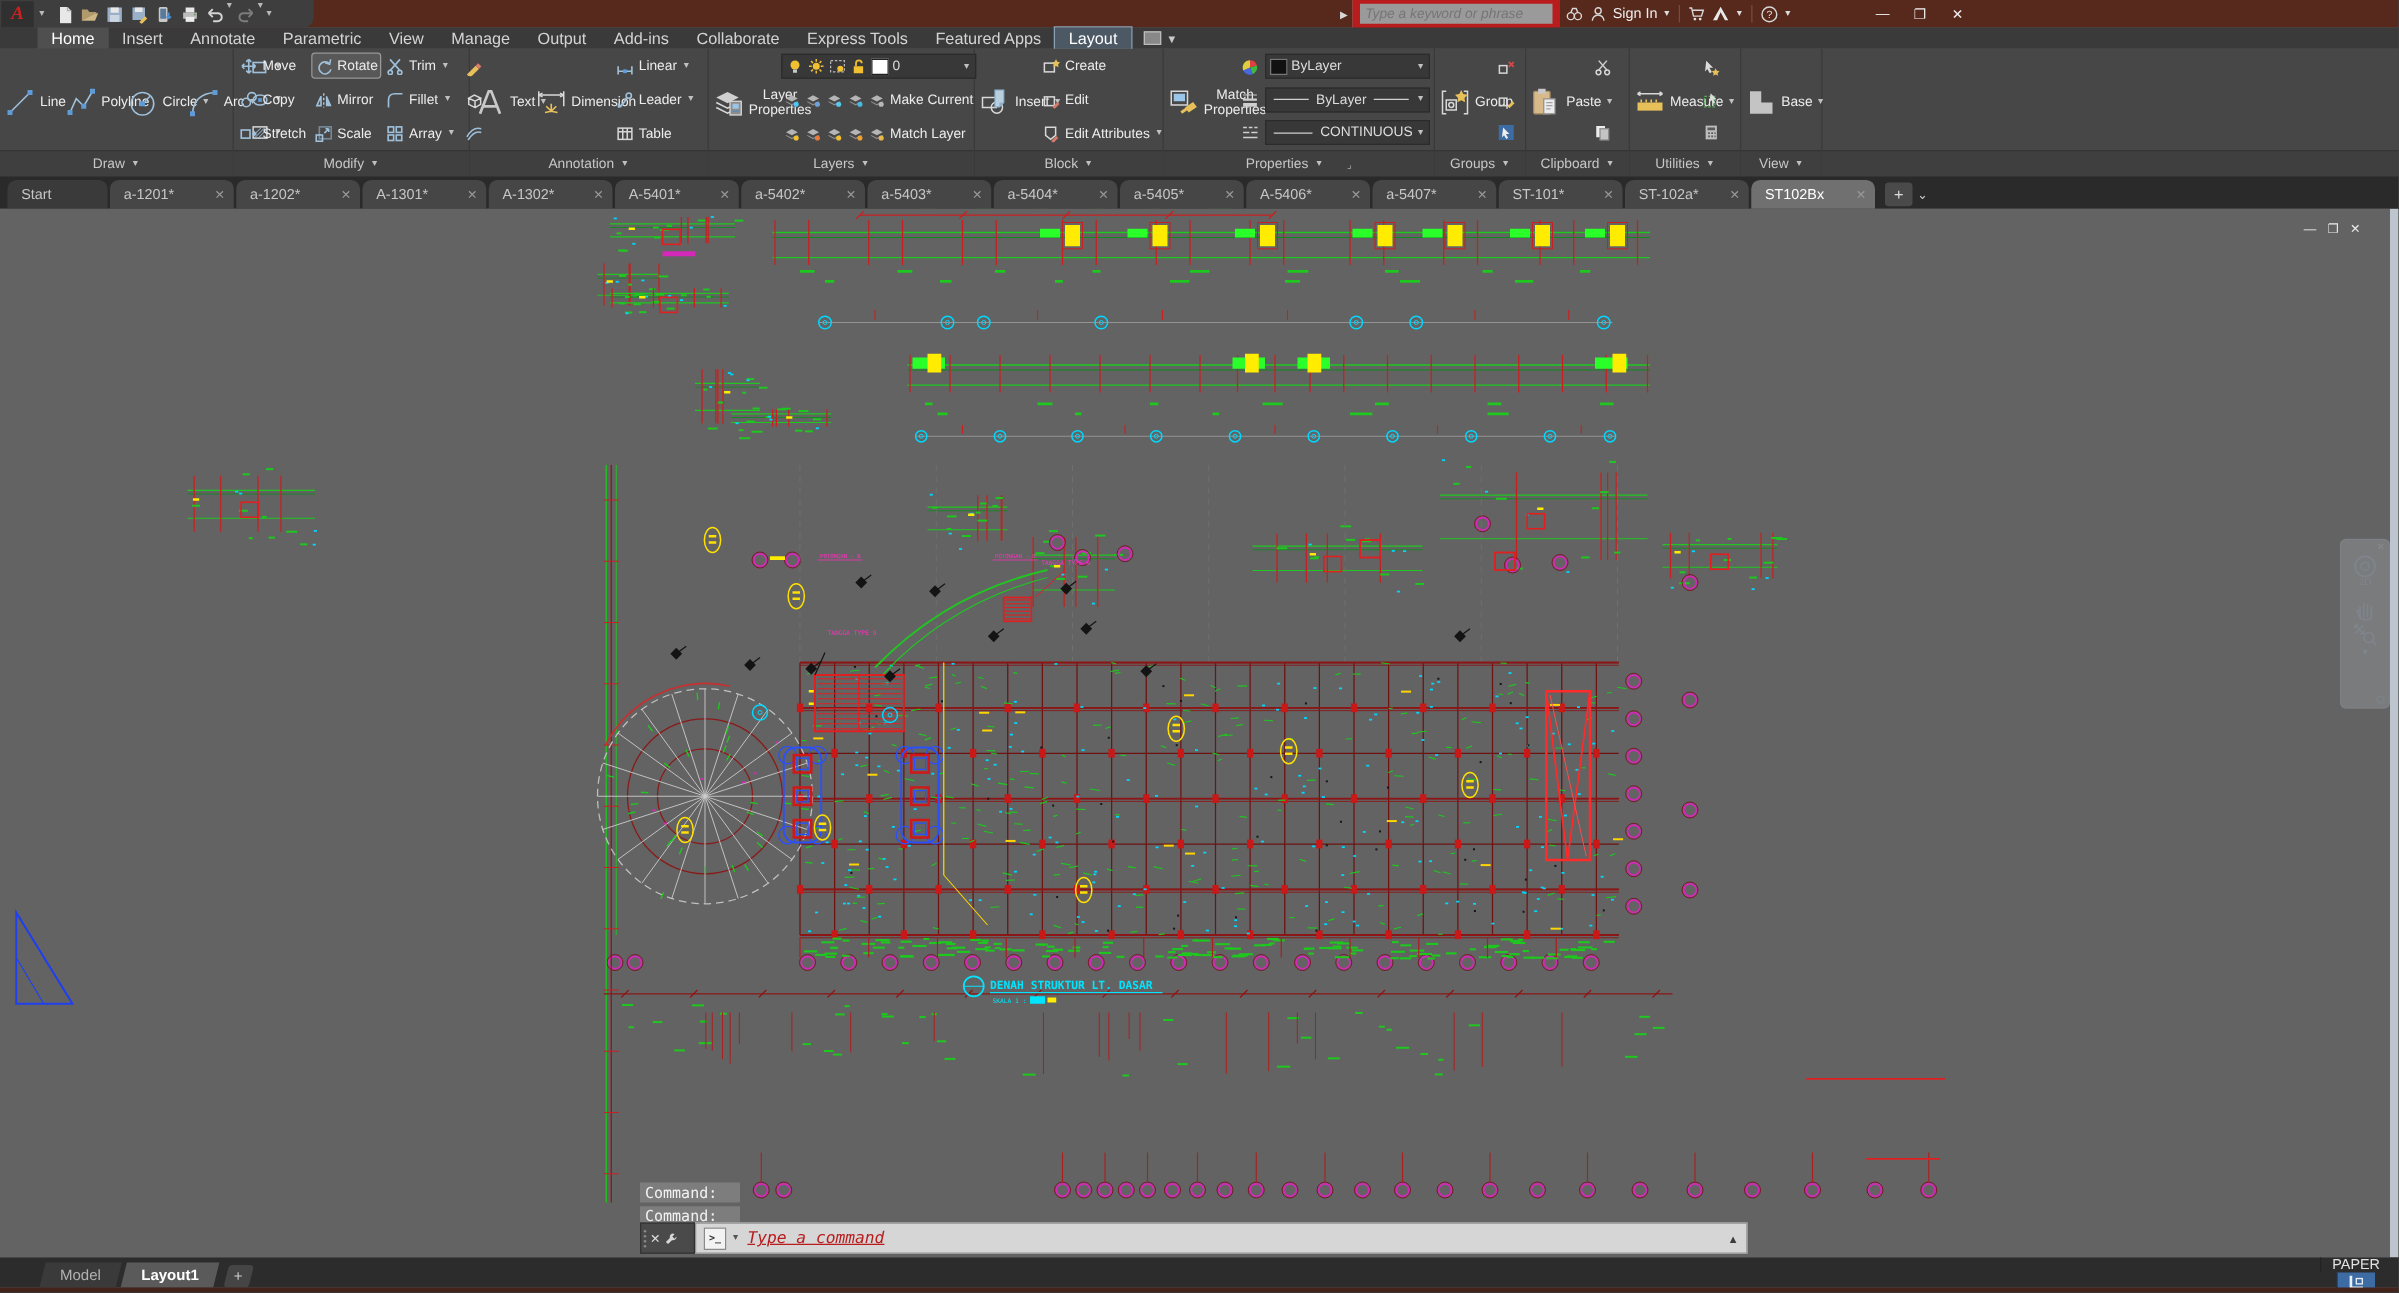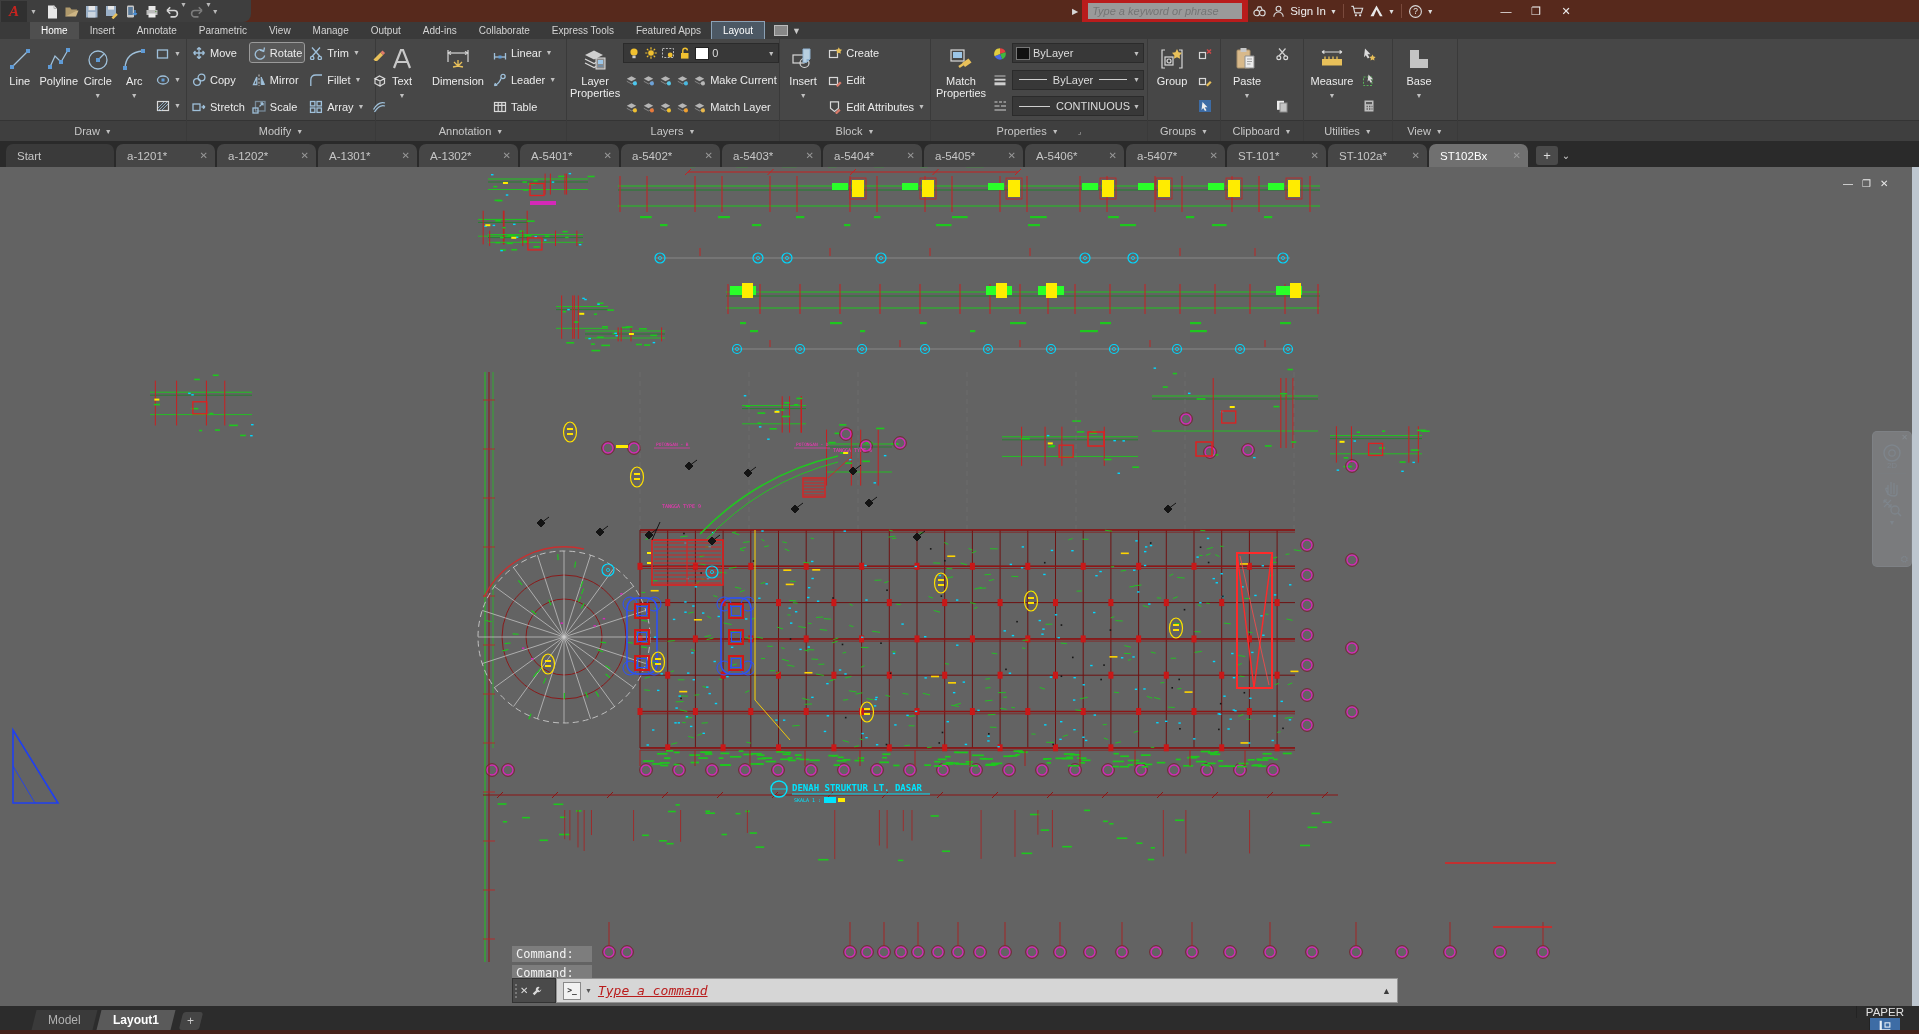--- a/index.html
+++ b/index.html
@@ -22,33 +22,33 @@
   .icsearch{width:146px;height:16px;background:#9a9a9a;border:6px solid #b91c1c;
        font:italic 11px "Liberation Sans",sans-serif;color:#3c3c3c;padding:0 4px;}
   .icsep{width:1px;height:14px;background:#7a4a3c;margin:0 2px;}
   .iclabel{color:#eee;font-size:11.5px;}
   .icdd{color:#ddd;font-size:7px;}
   .winbtns{position:absolute;left:1496px;top:0;height:22px;display:flex;align-items:center;gap:10px;}
   .winbtn{width:20px;height:18px;display:flex;align-items:center;justify-content:center;color:#eee;font-size:11px;}
   
   .tabrow{position:absolute;top:22px;left:0;width:100%;height:17px;background:#3a3a3a;
        display:flex;align-items:stretch;padding-left:30px;box-sizing:border-box;}
-  .rtab{display:flex;align-items:center;padding:0 11px;font-size:10px;color:#d4d4d4;}
+  .rtab{display:flex;align-items:center;padding:0 11px;font-size:13px;color:#d4d4d4;}
   .rtab.active{background:#4f4f4f;color:#fff;}
   .rtab.ctxhl{background:#4c5864;outline:1px solid #8ba1b5;color:#fff;}
   .rtoggle{display:flex;align-items:center;gap:4px;margin-left:10px;color:#c9c9c9;font-size:9px;}
   .rtoggle .box{width:12px;height:9px;border:1px solid #bbb;background:#888;}
   
   .ribbonzone{position:absolute;top:39px;left:0;width:100%;height:102px;background:#474747;display:flex;}
   .panelwrap{display:flex;flex-direction:column;border-right:1px solid #3a3a3a;flex:0 0 auto;}
   .pbody{height:82px;display:flex;align-items:stretch;padding:2px 3px;gap:3px;box-sizing:border-box;}
   .plabel{height:20px;background:#3f3f3f;border-top:1px solid #343434;color:#c7c7c7;font-size:11px;
        display:flex;align-items:center;justify-content:center;gap:5px;}
   .plabel .dd,.dd{font-size:7px;color:#c0c0c0;}
-  .bigbtn{width:46px;display:flex;flex-direction:column;align-items:center;padding-top:5px;
+  .bigbtn{width:46px;display:flex;flex-direction:row;align-items:center;padding-top:5px;
        color:#ececec;font-size:11px;line-height:12px;text-align:center;gap:3px;border-radius:2px;}
   .colstack{display:flex;flex-direction:column;justify-content:space-between;padding:2px 0;}
   .smb{display:flex;align-items:center;gap:4px;height:19px;font-size:11px;color:#ececec;white-space:nowrap;padding:0 2px;border-radius:2px;}
   .smb.hl{background:#585858;outline:1px solid #9a9a9a;}
   .iconcol{display:flex;flex-direction:column;justify-content:space-between;padding:3px 0;}
   .combo{height:18px;background:#383838;border:1px solid #2b2b2b;display:flex;align-items:center;
        font-size:11px;color:#ddd;padding:0 3px;gap:3px;}
   .combo .flex{flex:1;}
   .swatch{width:12px;height:11px;background:#fff;border:1px solid #222;}
   .swatch.black{background:#111;border-color:#777;}
@@ -56,21 +56,21 @@
   .ribbonfill{flex:1;display:flex;flex-direction:column;}
   .ribbonfill .a{height:82px;}
   .ribbonfill .b{height:20px;background:#3f3f3f;border-top:1px solid #343434;}
   
   .filetabs{position:absolute;top:141px;left:0;width:100%;height:26px;background:#2a2a2a;
        display:flex;align-items:flex-end;padding-left:6px;box-sizing:border-box;}
   .ftab{height:23px;width:99px;box-sizing:border-box;display:flex;align-items:center;justify-content:space-between;
        padding:0 7px 0 11px;background:#464646;color:#c6c6c6;font-size:11.5px;border-radius:7px 7px 0 0;
        margin-right:2px;white-space:nowrap;overflow:hidden;}
   .ftab .x{color:#989898;font-size:10px;margin-left:4px;}
-  .ftab.start{background:#3a3a3a;width:108px;}
+  .ftab.start{background:#3a3a3a;width:80px;}
   .ftab.active{background:#707070;color:#fff;}
   .ftplus{width:22px;height:19px;margin:0 0 2px 6px;border-radius:3px;background:#4a4a4a;color:#ddd;
        display:flex;align-items:center;justify-content:center;font-size:13px;}
   .ftchev{width:16px;height:19px;margin-bottom:2px;color:#ccc;display:flex;align-items:center;justify-content:center;font-size:10px;}
   
   .canvas{position:absolute;top:167px;left:0;width:1919px;height:839px;background:#636363;overflow:hidden;}
   #cad{position:absolute;left:0;top:0;}
   .wincontrols{position:absolute;left:1843px;top:11px;display:flex;gap:9px;color:#e8e8e8;}
   .wincontrols span{font-size:10px;line-height:12px;}
   .scrollstrip{position:absolute;right:0;top:0;width:7px;height:100%;background:#c6d0da;opacity:.9;}

